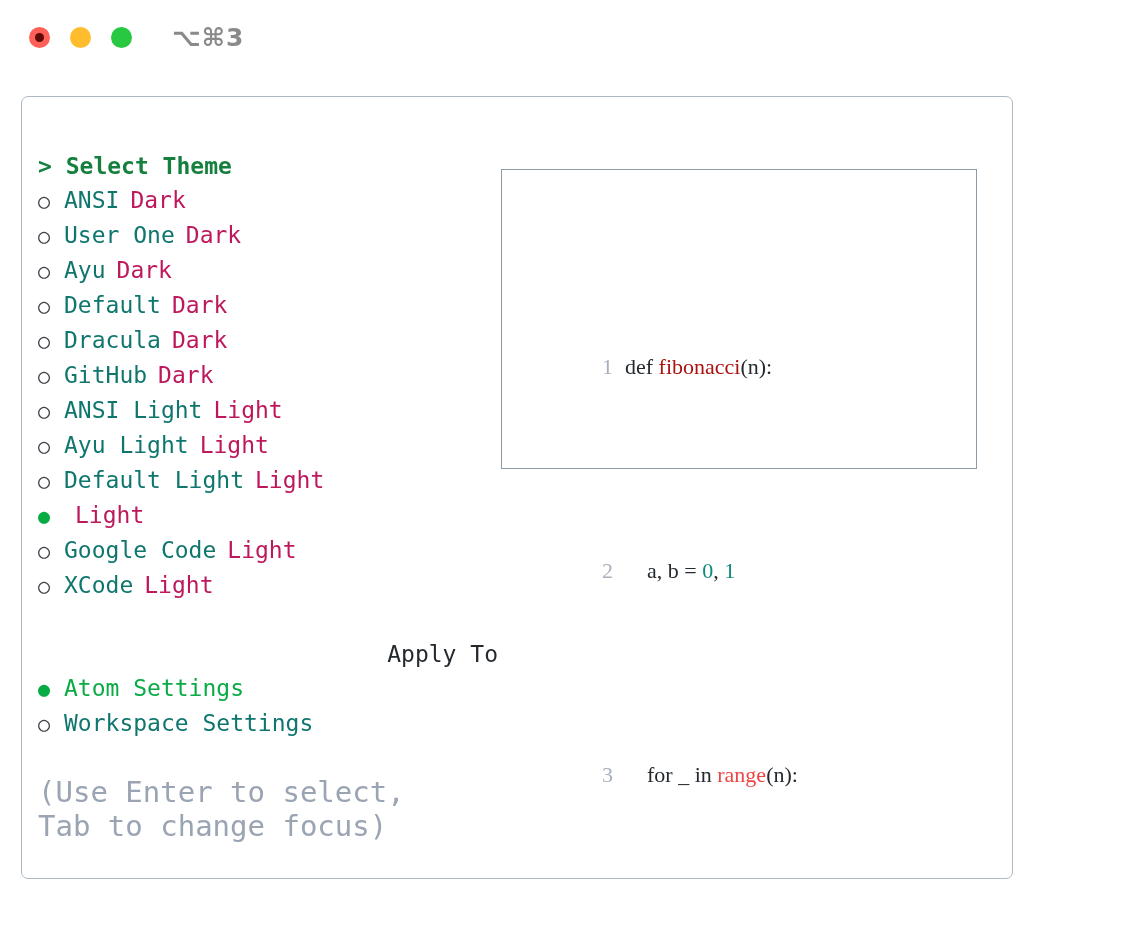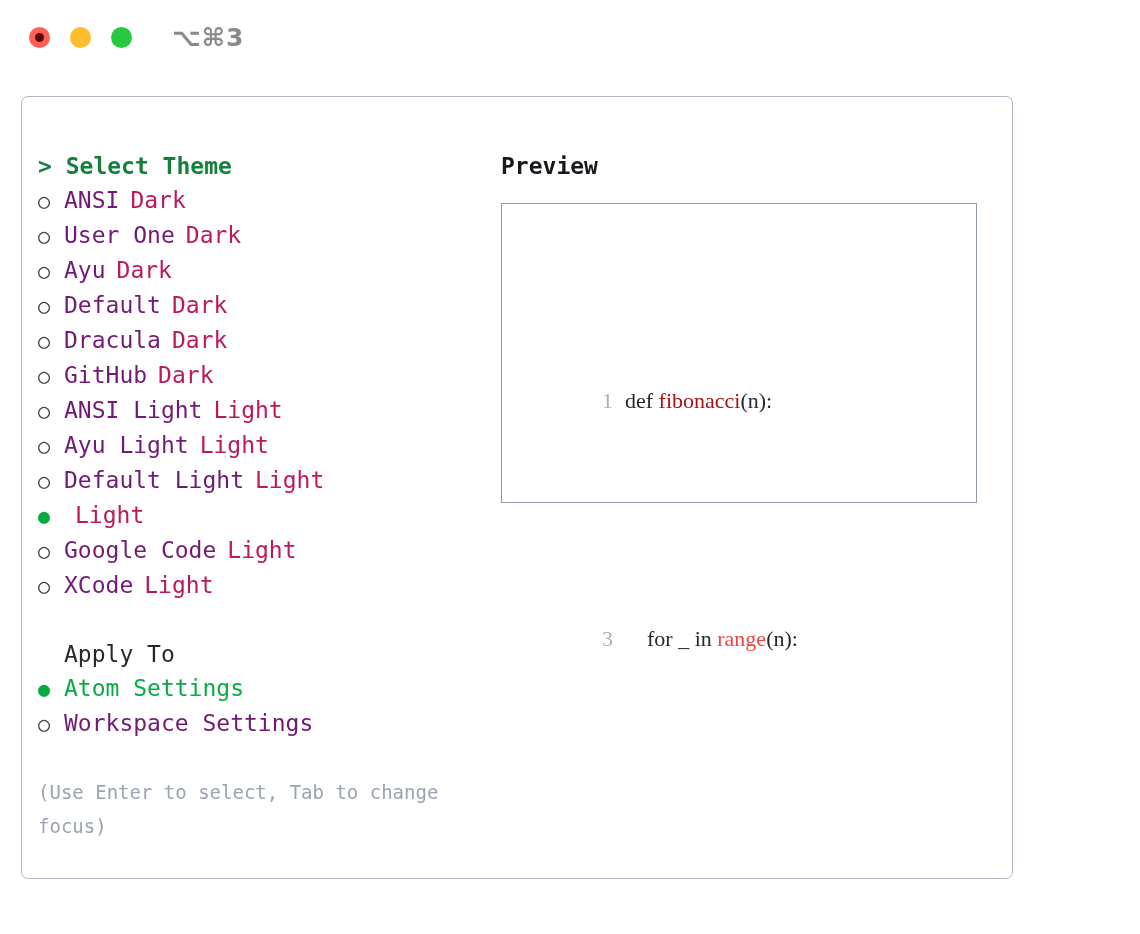--- a/index.html
+++ b/index.html
@@ -116,40 +116,41 @@
     display: inline-block;
     width: 26px;
     flex: 0 0 26px;
     font-size: 20px;
     color: #3a4048;
   }
   .marker.sel {
     color: #07ab43;
     font-size: 20px;
   }
-  .row .label { color: #701a75; }
+  .row .label { color: #0f766e; }
   .row.selected .label { color: #0aab44; }
   .tag {
     color: #be185d;
     padding-left: 11px;
   }
 
   .section-head {
     font-size: 23px;
     line-height: 34px;
     color: #24292e;
     padding-left: 26px;
     white-space: pre;
+    text-align: right;
   }
 
   .spacer-sm { height: 34px; }
 
   .hint {
     margin-top: 34px;
-    font-size: 19px;
+    font-size: 29px;
     line-height: 34px;
     color: #9aa4b2;
     width: 420px;
     white-space: pre-wrap;
   }
 
   
   .right-col {
     position: absolute;
     left: 479px;
@@ -288,29 +289,31 @@
           <div class="row">
             <span class="marker">○</span>
             <span class="label">Workspace Settings</span>
           </div>
         </div>
 
         <div class="hint">(Use Enter to select, Tab to change focus)</div>
       </div>
 
       <div class="right-col">
-        <div class="preview-title">Preview</div>
 
         <div class="code-box">
           <div class="code">
 
             <span class="code-line">
               <span class="ln">1</span><span class="tok-plain">def </span><span class="tok-fn">fibonacci</span><span class="tok-plain">(n):</span>
             </span>
 
+            <span class="code-line">
+              <span class="ln">2</span><span class="tok-plain">    a, b = </span><span class="tok-num">0</span><span class="tok-plain">, </span><span class="tok-num">1</span>
+            </span>
 
             <span class="code-line">
               <span class="ln">3</span><span class="tok-plain">    for _ in </span><span class="tok-call">range</span><span class="tok-plain">(n):</span>
             </span>
 
             
 
             
 
             

